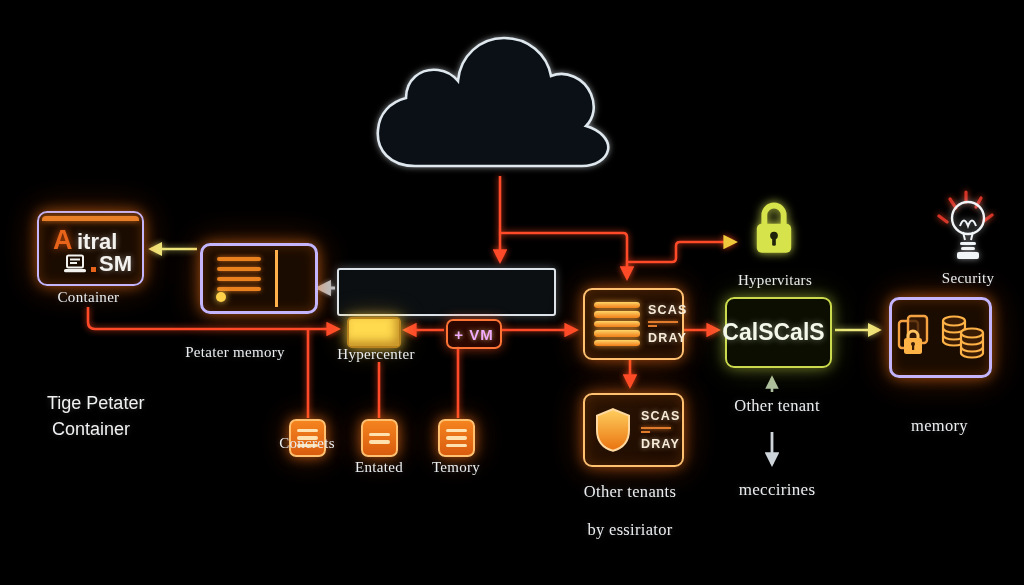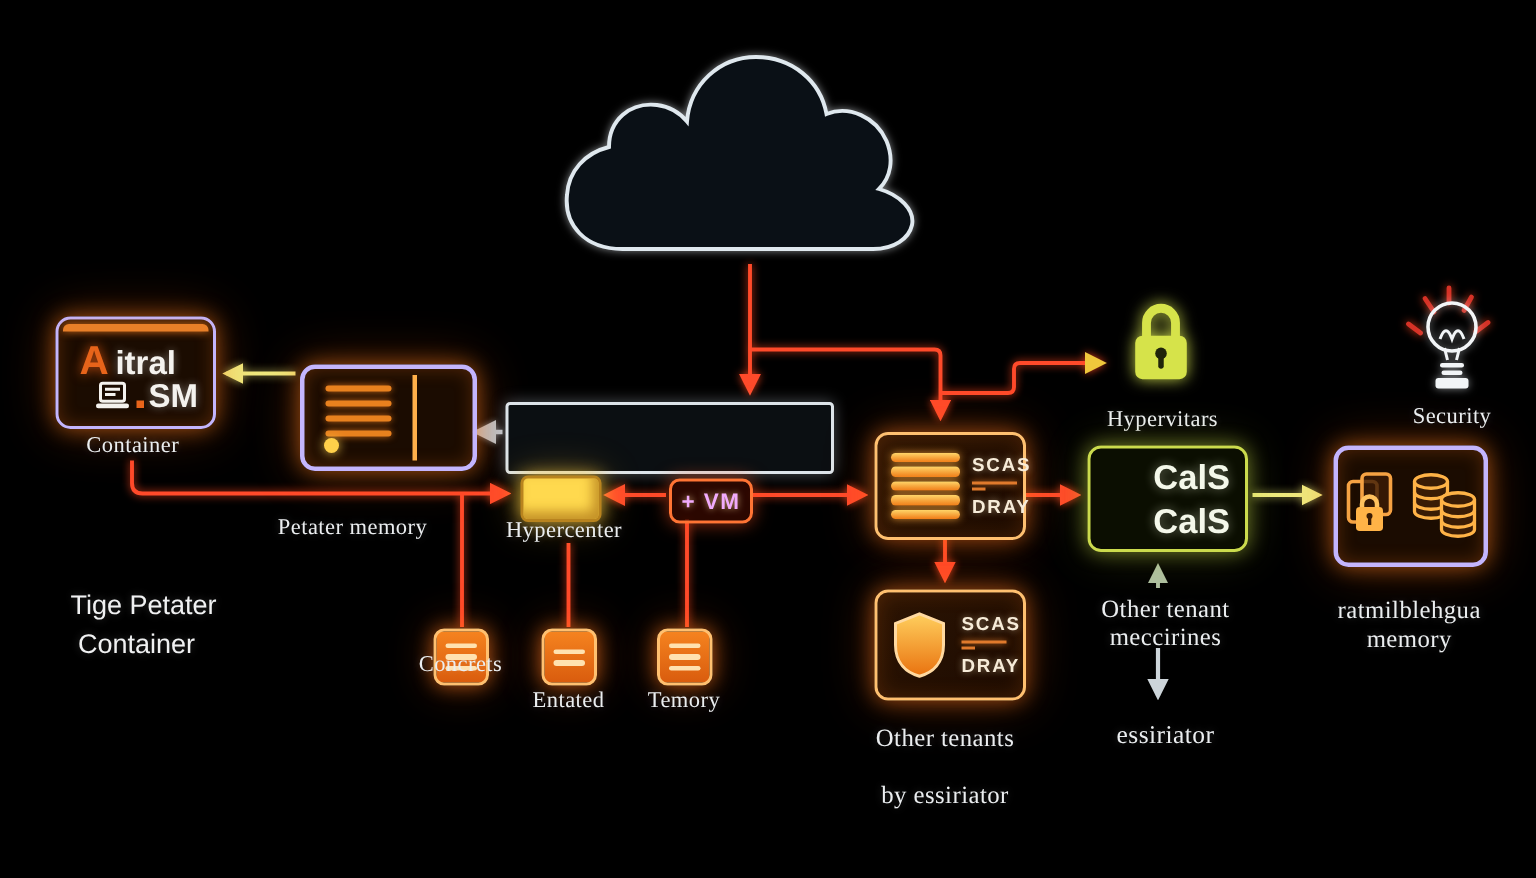--- a/index.html
+++ b/index.html
@@ -54,22 +54,22 @@
   #scasBox{left:583px;top:393px;height:70px;}
   .stack{display:flex;flex-direction:column;gap:3px;margin-left:9px;}
   .stack i{display:block;width:46px;height:6.5px;border-radius:3px;background:linear-gradient(#ffd569,#f07c17);
            box-shadow:0 0 6px rgba(255,170,60,.8);}
   .dtext{margin-left:8px;display:flex;flex-direction:column;align-items:flex-start;}
   .dtitle{color:#f7ecd9;font-size:12.5px;font-weight:bold;letter-spacing:1.2px;text-shadow:0 0 5px rgba(255,230,190,.5);}
   .dsep{width:30px;height:2px;background:#e07a2c;margin:4px 0 2px;box-shadow:0 0 4px rgba(255,140,50,.8);}
   .dsep2{width:9px;height:2px;background:#e07a2c;margin:0 0 4px;}
   
   #calsBox{position:absolute;left:725px;top:297px;width:107px;height:71px;border:2.5px solid #cbdb4d;
-        border-radius:9px;background:rgba(18,24,2,.6);display:flex;flex-direction:column;justify-content:center;
-        align-items:flex-end;padding-right:10px;box-sizing:border-box;
+        border-radius:9px;background:rgba(18,24,2,.6);display:flex;flex-direction:row;justify-content:center;
+        align-items:center;padding-right:10px;box-sizing:border-box;
         box-shadow:0 0 13px rgba(200,220,70,.5),0 0 30px rgba(190,215,60,.22);}
   .cals{color:#f4f8ea;font-size:23px;font-weight:bold;line-height:1.22;text-shadow:0 0 7px rgba(240,250,220,.45);}
   
   #storageBox{left:889px;top:297px;width:97px;height:75px;display:flex;align-items:center;justify-content:center;gap:3px;}
   
   .gred{filter:drop-shadow(0 0 3px rgba(255,70,30,.85));}
   .ggray{filter:drop-shadow(0 0 2px rgba(200,210,220,.6));}
   .gyellow{filter:drop-shadow(0 0 3px rgba(240,238,120,.7));}
   .ggreen{filter:drop-shadow(0 0 3px rgba(70,200,90,.8));}
   .glime{filter:drop-shadow(0 0 5px rgba(215,230,80,.9));}
@@ -264,23 +264,22 @@
     <circle cx="22" cy="35" r="3.6" fill="#20240a"></circle>
     <rect x="20.3" y="36" width="3.4" height="8.5" rx="1.5" fill="#20240a"></rect>
   </svg>
   <div class="lbl" style="left:718px;top:272px;width:114px;">Hypervitars</div>
 
   <div id="calsBox">
     <span class="cals">CalS</span>
     <span class="cals">CalS</span>
   </div>
   <div class="lbl cap" style="left:707px;top:396px;width:140px;">Other tenant</div>
-  <div class="lbl cap" style="left:707px;top:415px;width:140px;">meccirines</div>
-
-  <div class="lbl" style="left:707px;top:480px;width:140px;font-size:17px;">essiriator</div>
+
+  <div class="lbl" style="left:707px;top:480px;width:140px;font-size:17px;">meccirines</div>
 
   <div class="obox" id="storageBox">
     <svg width="42" height="52" viewBox="0 0 42 52">
       <rect x="3" y="9" width="19" height="27" rx="3" fill="none" stroke="#f5a243" stroke-width="2.4"></rect>
       <rect x="12" y="4" width="19" height="27" rx="3" fill="rgba(60,28,5,.8)" stroke="#f5a243" stroke-width="2.4"></rect>
       <path d="M12 27 v-3 a5 5 0 0 1 10 0 v3" fill="none" stroke="#ffc25e" stroke-width="3"></path>
       <rect x="8" y="26" width="18" height="16" rx="2.5" fill="#ffb347"></rect>
       <circle cx="17" cy="32" r="2" fill="#3a1c05"></circle>
       <rect x="16" y="32.5" width="2.2" height="5.5" fill="#3a1c05"></rect>
     </svg>
@@ -292,21 +291,20 @@
         <path d="M2 23 A11 4.5 0 0 0 24 23" fill="none"></path>
       </g>
       <g fill="#3a1c05" stroke="#ffb347" stroke-width="2.2">
         <path d="M20 21 V41 A11 4.5 0 0 0 42 41 V21"></path>
         <ellipse cx="31" cy="21" rx="11" ry="4.5"></ellipse>
         <path d="M20 28 A11 4.5 0 0 0 42 28" fill="none"></path>
         <path d="M20 35 A11 4.5 0 0 0 42 35" fill="none"></path>
       </g>
     </svg>
   </div>
-  <div class="lbl cap" style="left:872px;top:397px;width:135px;">ratmilblehgua</div>
   <div class="lbl cap" style="left:872px;top:416px;width:135px;">memory</div>
 
   <svg class="abs gwhite" style="left:940px;top:196px;" width="56" height="72" viewBox="0 0 56 72">
     <circle cx="28" cy="22" r="16" fill="none" stroke="#f2f5f7" stroke-width="2.4"></circle>
     <path d="M20 30 q4 -11 8 0 q4 -11 8 0" fill="none" stroke="#f2f5f7" stroke-width="2"></path>
     <path d="M23 36 L25 44 M33 36 L31 44" stroke="#f2f5f7" stroke-width="2"></path>
     <rect x="20" y="46" width="16" height="3" rx="1.5" fill="#f2f5f7"></rect>
     <rect x="21" y="51" width="14" height="3" rx="1.5" fill="#f2f5f7"></rect>
     <rect x="17" y="56" width="22" height="7" rx="2" fill="#f2f5f7"></rect>
   </svg>

